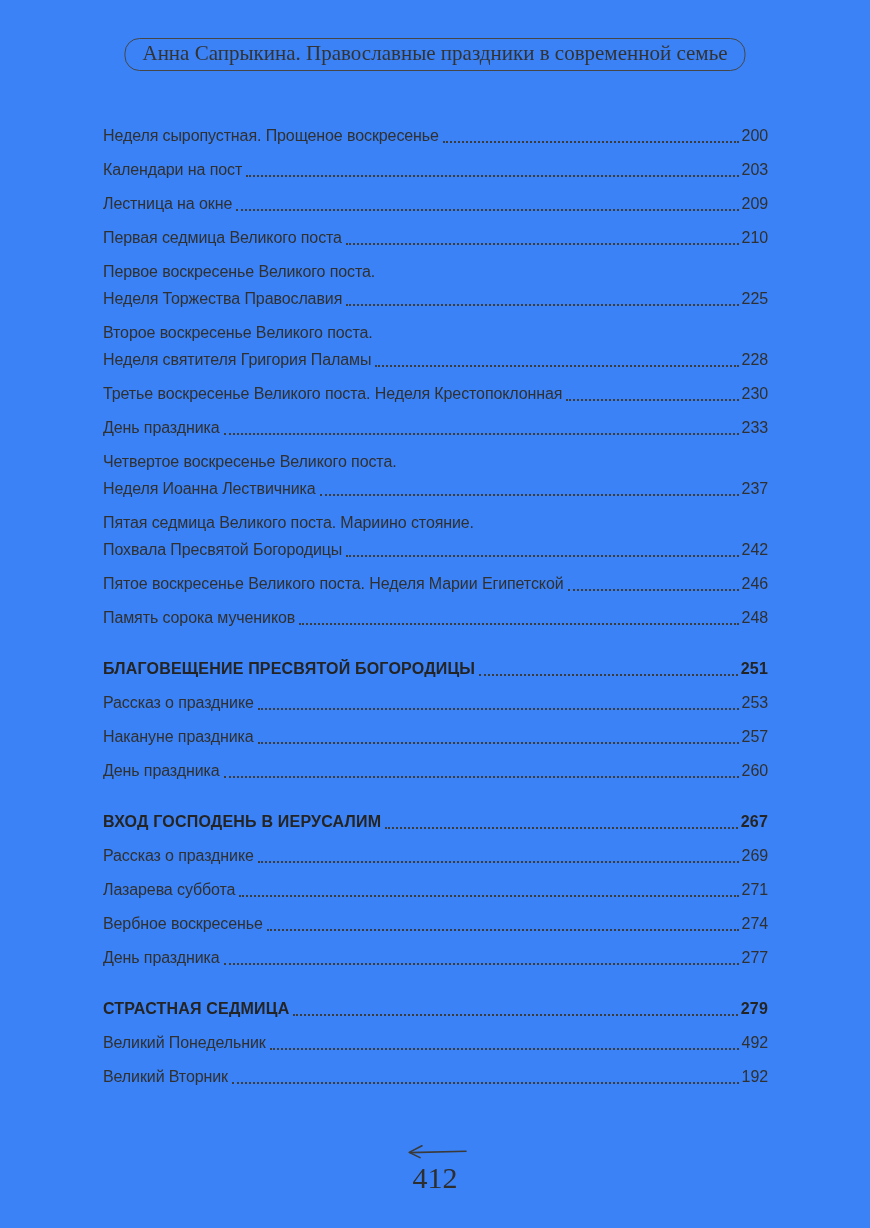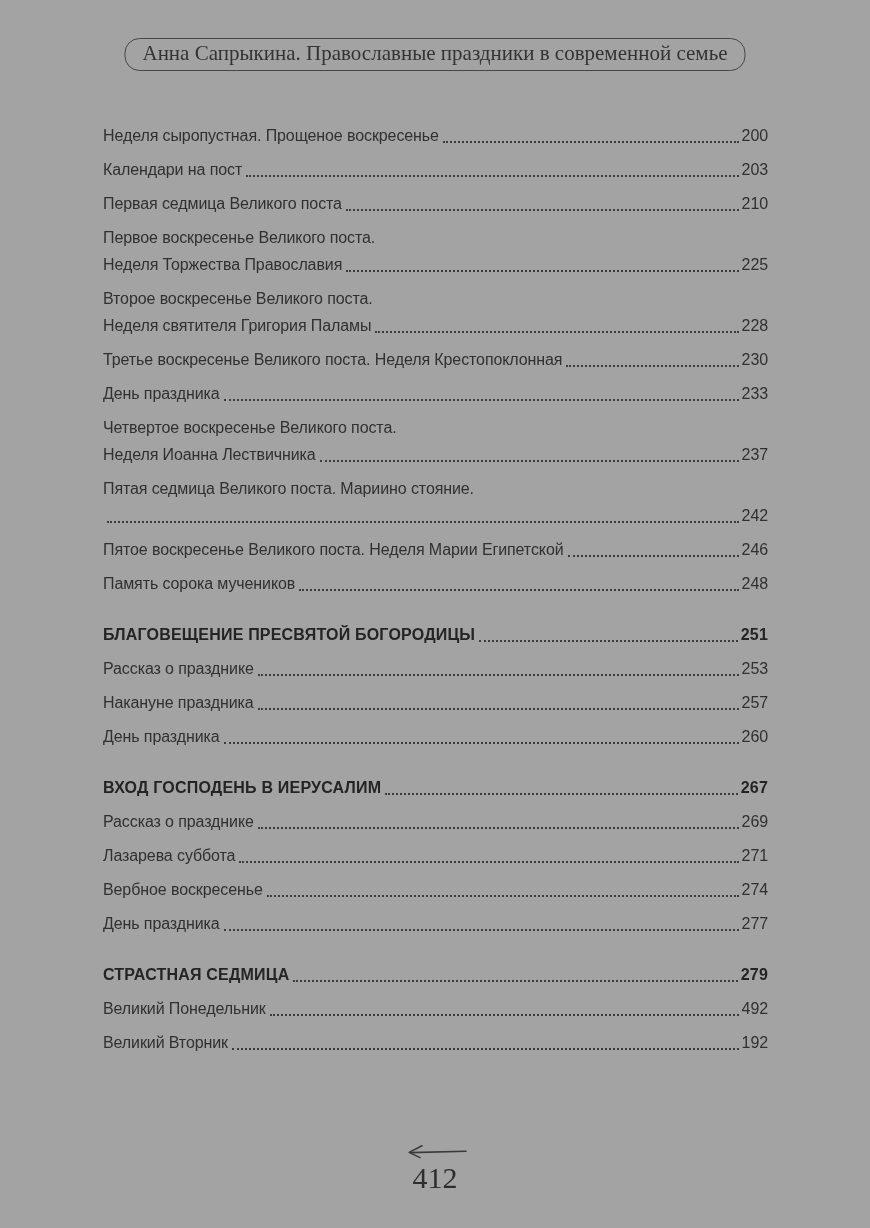--- a/index.html
+++ b/index.html
@@ -1,18 +1,18 @@
 <!DOCTYPE html>
 <html lang="ru"><head>
 <meta charset="utf-8">
 <style>
   html, body { margin:0; padding:0; background:#e8e8e8; }
   .page {
     position:relative; width:870px; height:1228px; margin:0 auto;
-    background:#a3a3a3; overflow:hidden;
+    background:#3b82f6; overflow:hidden;
     font-family:"Liberation Sans", sans-serif; color:#303030;
   }
   .running-head {
     position:absolute; top:38px; left:435px; transform:translateX(-50%);
     white-space:nowrap;
     font-family:"Liberation Serif", serif; font-size:21px; color:#333;
     border:1.6px solid #464646; border-radius:15px;
     padding:2px 17px 4px 17px;
   }
   .toc {
@@ -57,20 +57,27 @@
     </div>
 
     <div class="toc-entry">
       <div class="row">
         <span class="t">Календари на пост</span>
         <span class="leader"></span>
         <span class="pg">203</span>
       </div>
     </div>
 
+    <div class="toc-entry">
+      <div class="row">
+        <span class="t">Лестница на окне</span>
+        <span class="leader"></span>
+        <span class="pg">209</span>
+      </div>
+    </div>
 
     <div class="toc-entry">
       <div class="row">
         <span class="t">Первая седмица Великого поста</span>
         <span class="leader"></span>
         <span class="pg">210</span>
       </div>
     </div>
 
     <div class="toc-entry">
@@ -112,20 +119,21 @@
       <div class="row">
         <span class="t">Неделя Иоанна Лествичника</span>
         <span class="leader"></span>
         <span class="pg">237</span>
       </div>
     </div>
 
     <div class="toc-entry">
       <div class="pre">Пятая седмица Великого поста. Мариино стояние.</div>
       <div class="row">
+        <span class="t">Похвала Пресвятой Богородицы</span>
         <span class="leader"></span>
         <span class="pg">242</span>
       </div>
     </div>
 
     <div class="toc-entry">
       <div class="row">
         <span class="t">Пятое воскресенье Великого поста. Неделя Марии Египетской</span>
         <span class="leader"></span>
         <span class="pg">246</span>

